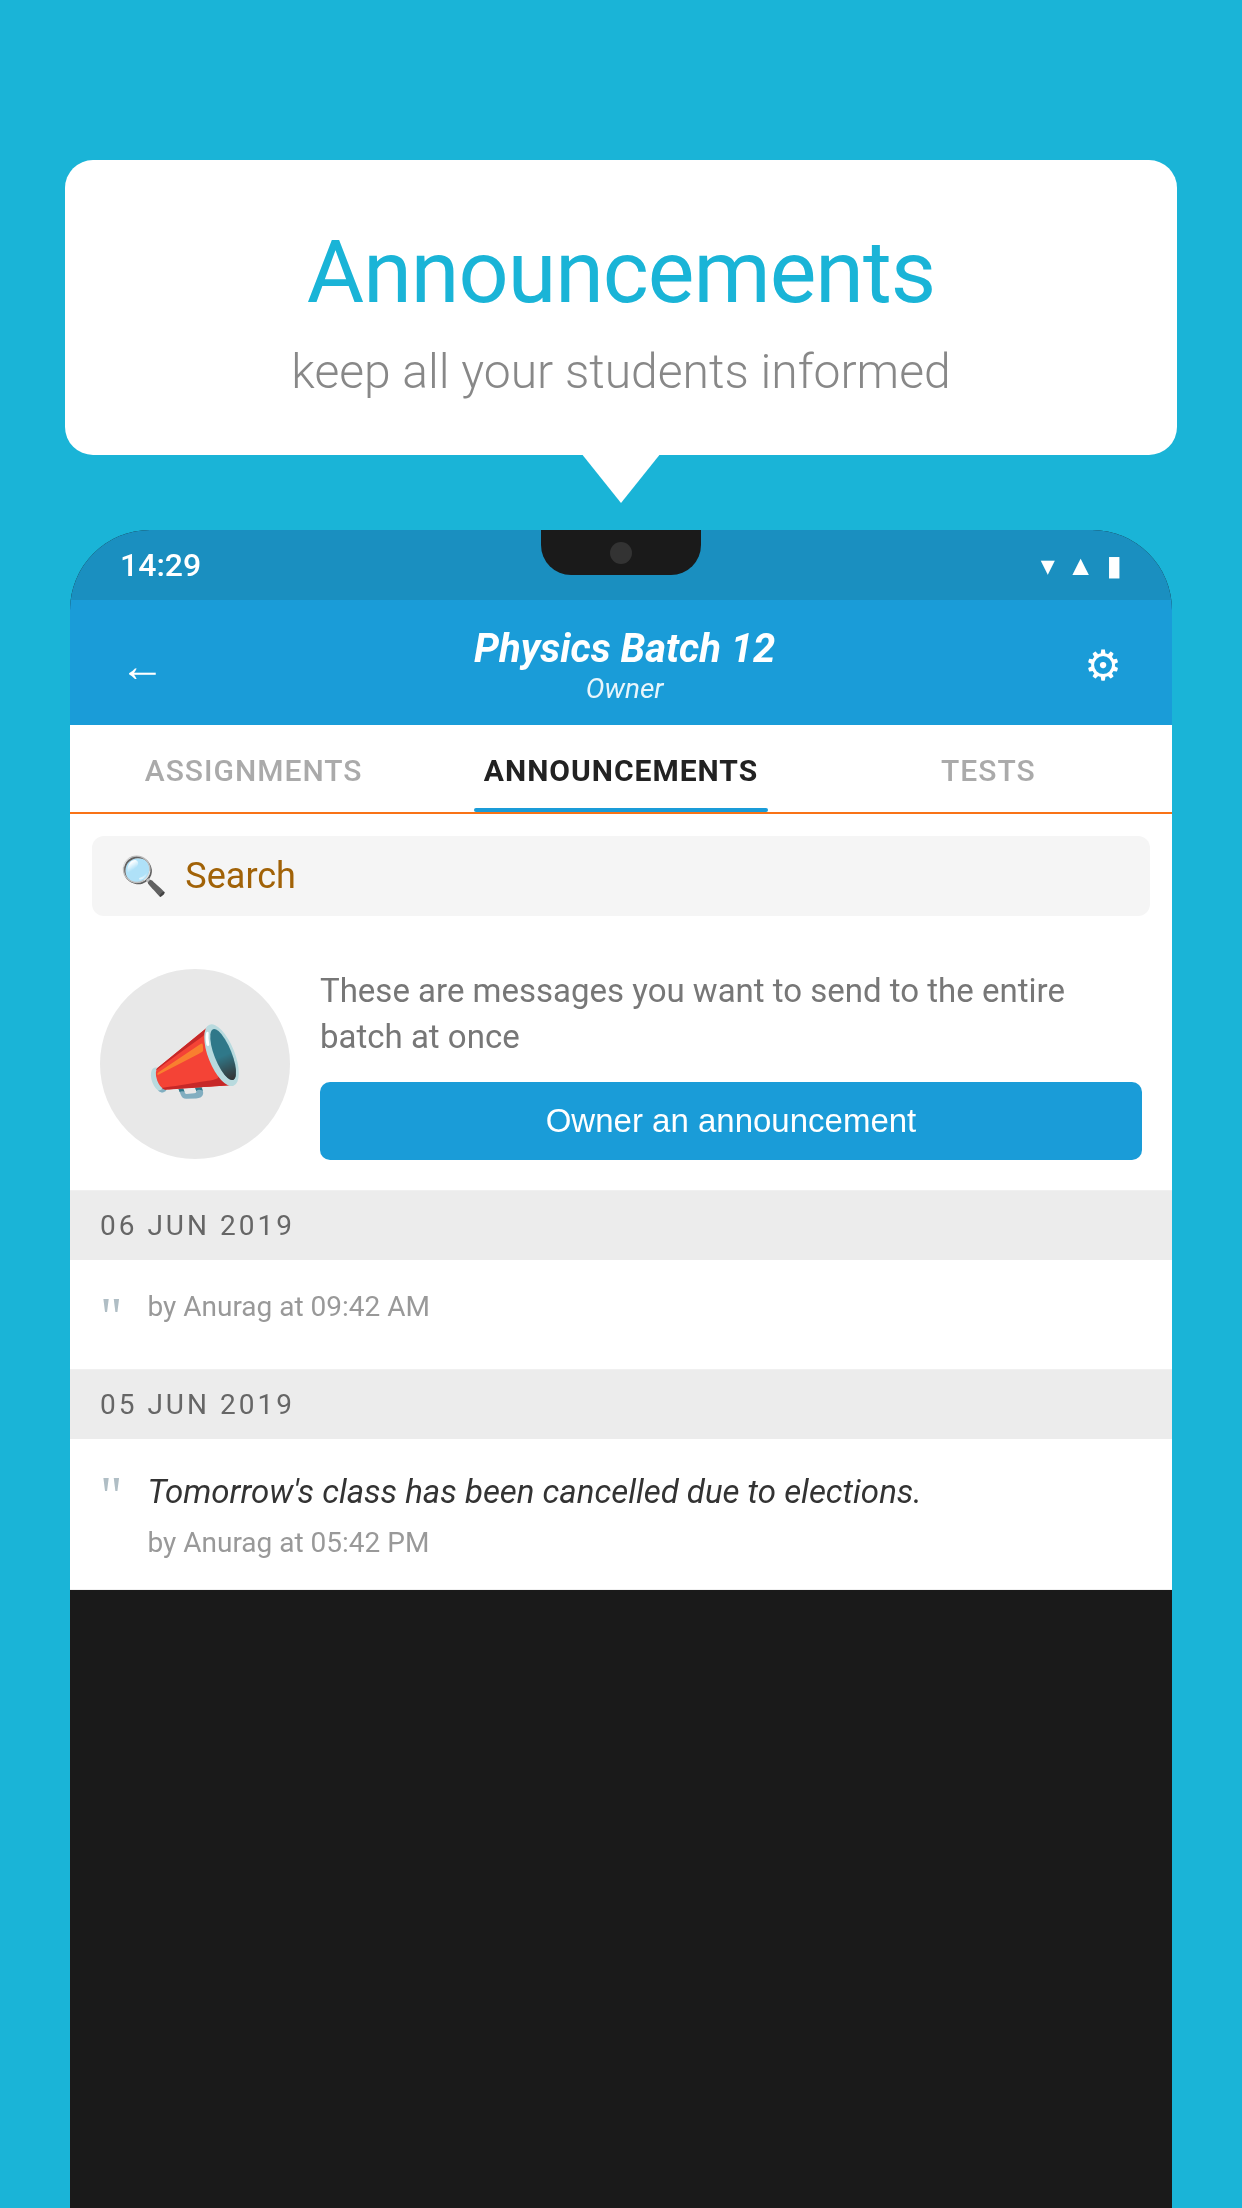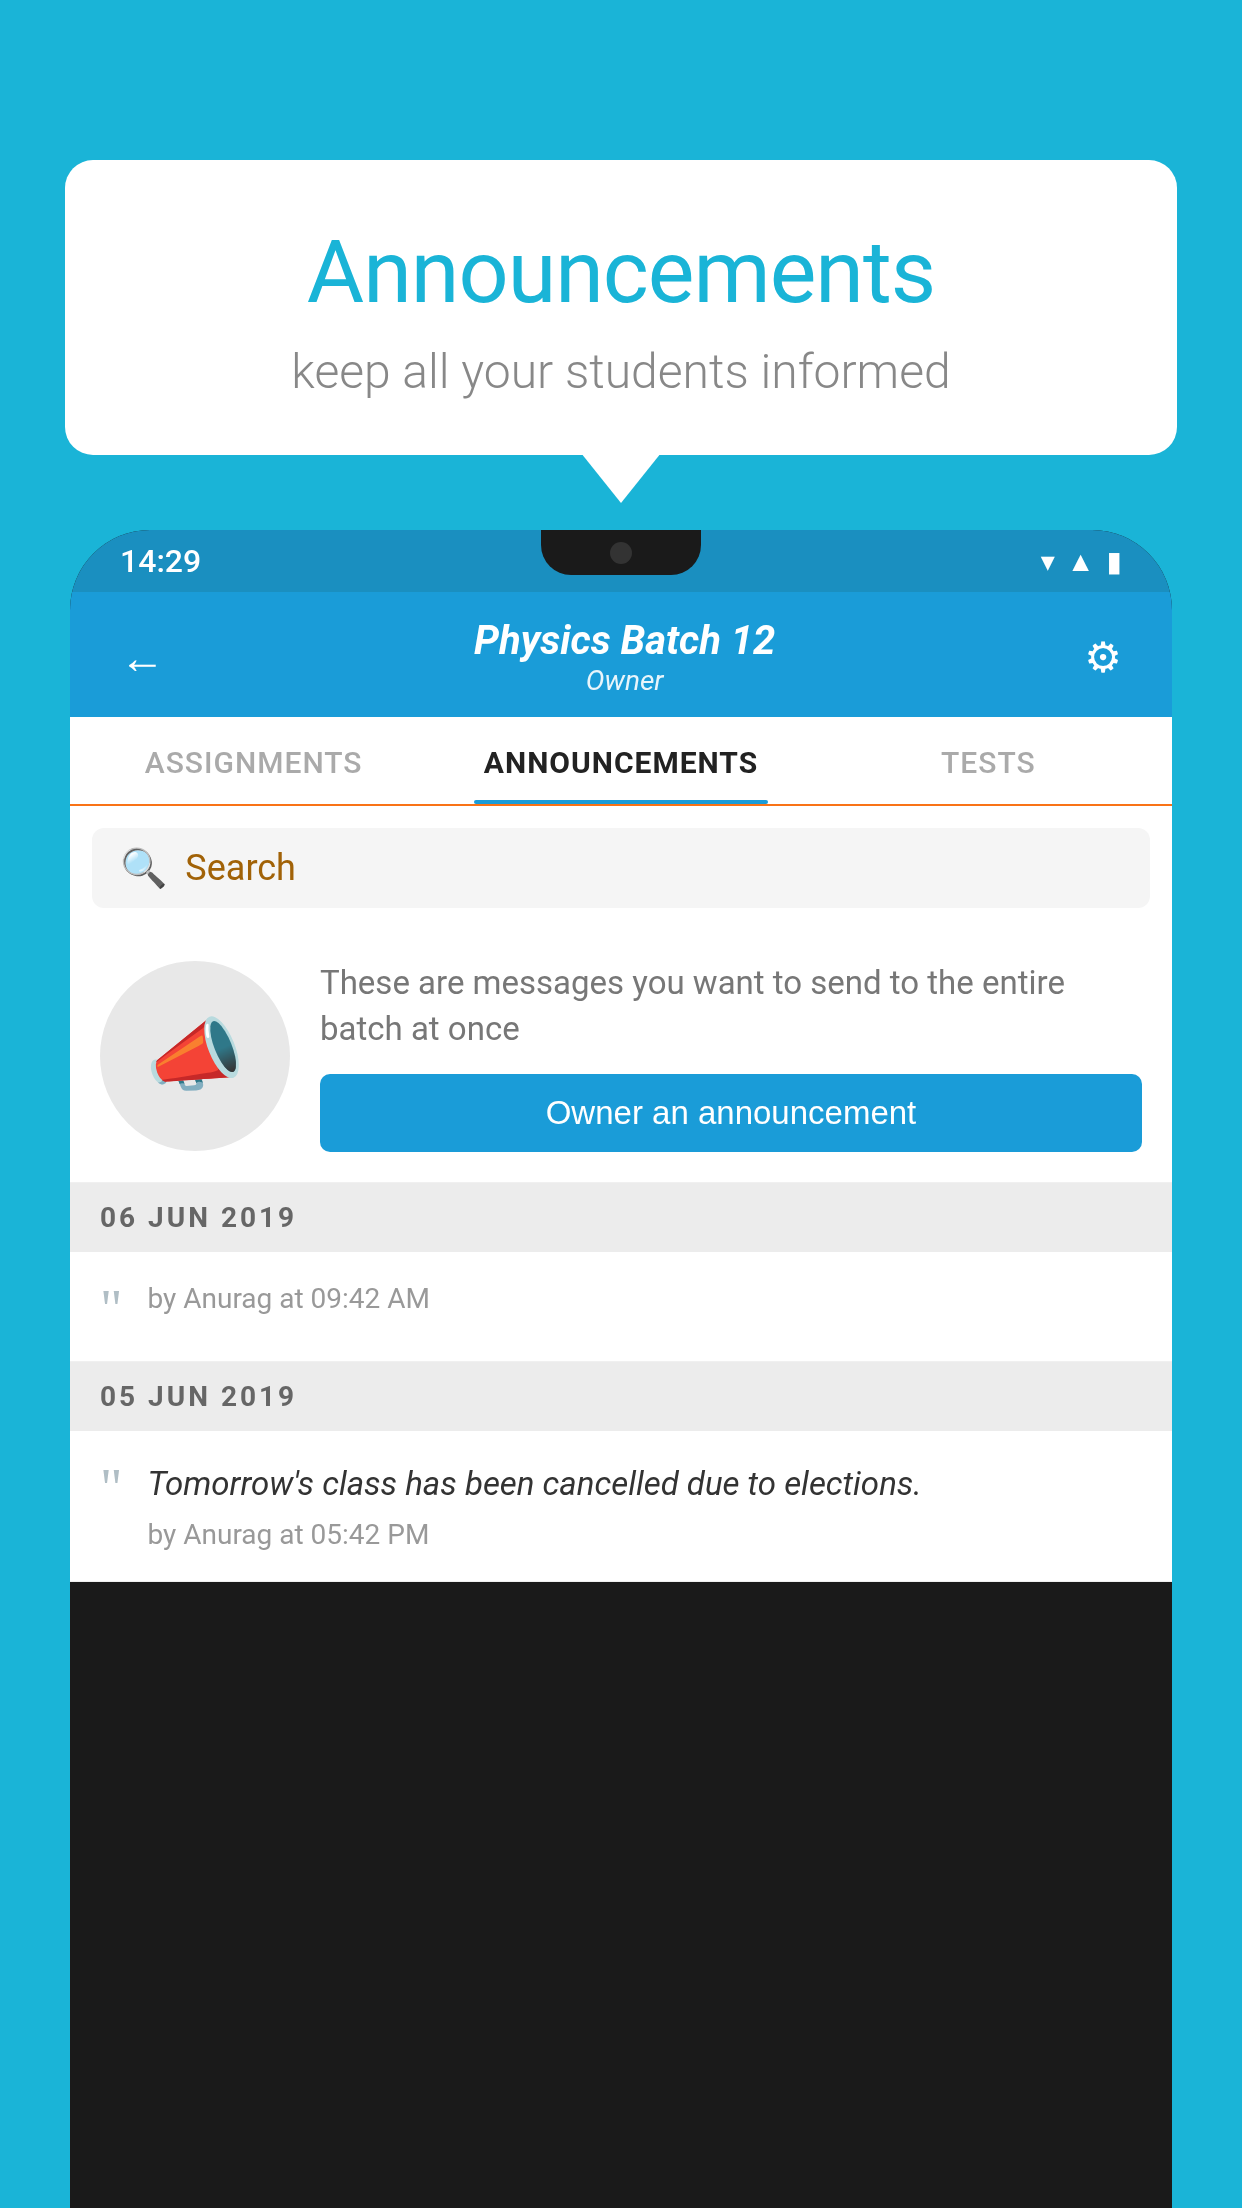--- a/index.html
+++ b/index.html
@@ -68,21 +68,21 @@
       right: 70px;
       bottom: 0px;
       background: #1a1a1a;
       border-radius: 80px 80px 0 0;
       overflow: hidden;
     }
 
     
     .status-bar {
       background: #1a8fc0;
-      height: 62px;
+      height: 70px;
       display: flex;
       align-items: center;
       justify-content: space-between;
       padding: 0 50px;
       position: relative;
       gap: 24px;
     }
 
     .status-time {
       color: white;
@@ -269,21 +269,21 @@
       width: 100%;
     }
 
     
     .date-separator {
       background: #ececec;
       padding: 18px 30px;
       font-size: 28px;
       color: #666;
       letter-spacing: 3px;
-      font-weight: 700;
+      font-weight: 400;
     }
 
     
     .announcement-item {
       display: flex;
       align-items: flex-start;
       padding: 30px 30px;
       gap: 25px;
       background: white;
       border-bottom: 1px solid #f0f0f0;

